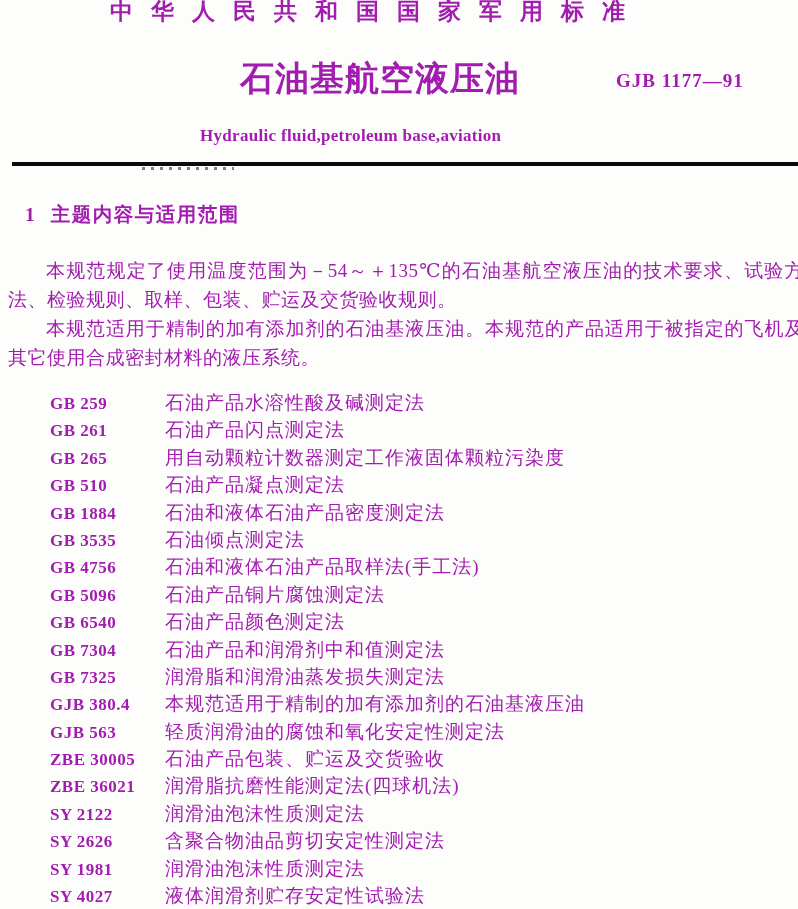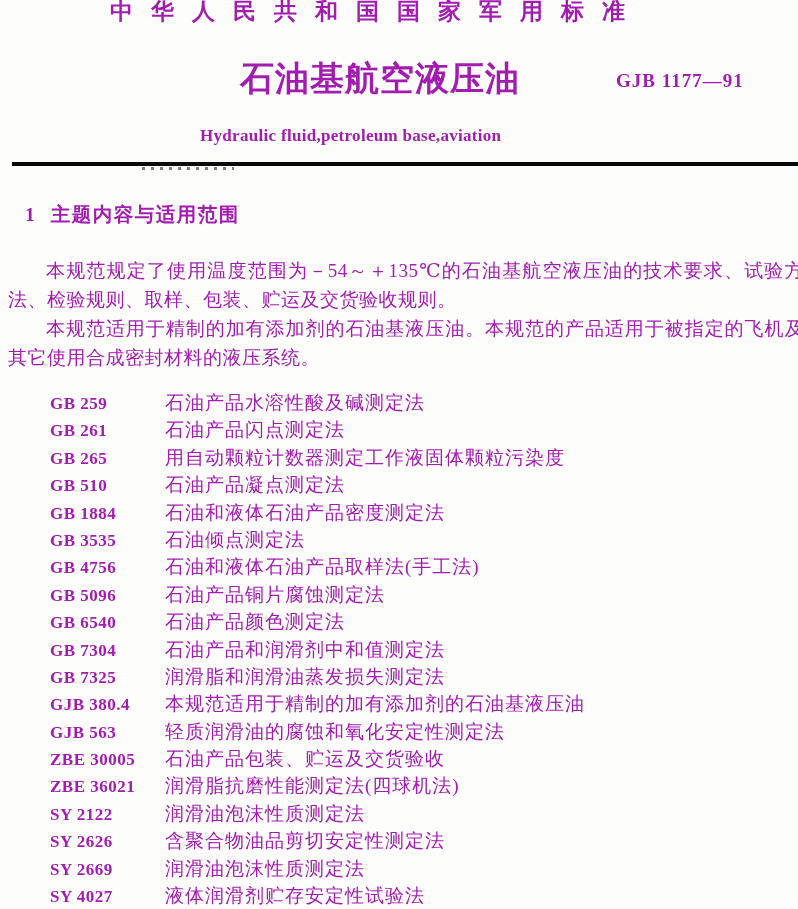--- a/index.html
+++ b/index.html
@@ -114,18 +114,18 @@
         <div class="std-row"><span class="std-code">GB 5096</span><span class="std-title">石油产品铜片腐蚀测定法</span></div>
         <div class="std-row"><span class="std-code">GB 6540</span><span class="std-title">石油产品颜色测定法</span></div>
         <div class="std-row"><span class="std-code">GB 7304</span><span class="std-title">石油产品和润滑剂中和值测定法</span></div>
         <div class="std-row"><span class="std-code">GB 7325</span><span class="std-title">润滑脂和润滑油蒸发损失测定法</span></div>
         <div class="std-row"><span class="std-code">GJB 380.4</span><span class="std-title">本规范适用于精制的加有添加剂的石油基液压油</span></div>
         <div class="std-row"><span class="std-code">GJB 563</span><span class="std-title">轻质润滑油的腐蚀和氧化安定性测定法</span></div>
         <div class="std-row"><span class="std-code">ZBE 30005</span><span class="std-title">石油产品包装、贮运及交货验收</span></div>
         <div class="std-row"><span class="std-code">ZBE 36021</span><span class="std-title">润滑脂抗磨性能测定法(四球机法)</span></div>
         <div class="std-row"><span class="std-code">SY 2122</span><span class="std-title">润滑油泡沫性质测定法</span></div>
         <div class="std-row"><span class="std-code">SY 2626</span><span class="std-title">含聚合物油品剪切安定性测定法</span></div>
-        <div class="std-row"><span class="std-code">SY 2669</span><span class="std-title">润滑油泡沫性质测定法</span></div>
+        <div class="std-row"><span class="std-code">SY 1981</span><span class="std-title">润滑油泡沫性质测定法</span></div>
         <div class="std-row"><span class="std-code">SY 4027</span><span class="std-title">液体润滑剂贮存安定性试验法</span></div>
       </div>
 
   </div>
 </div>
 
 </body></html>

